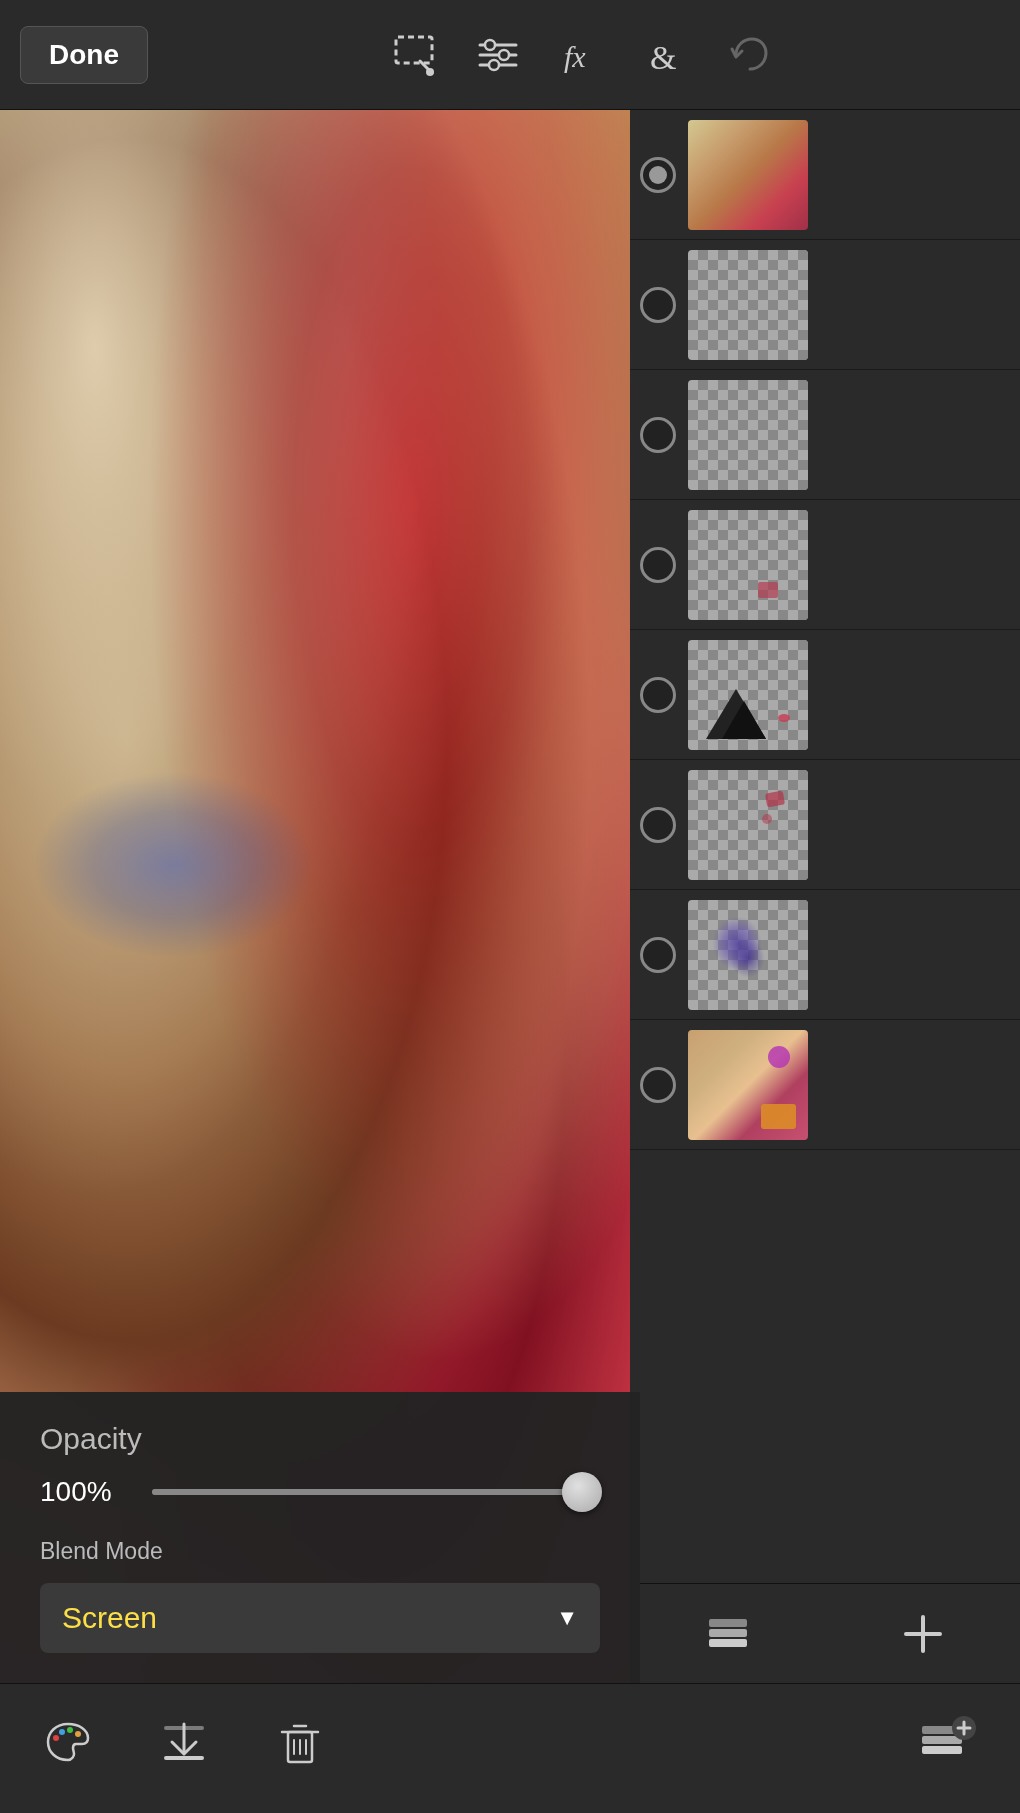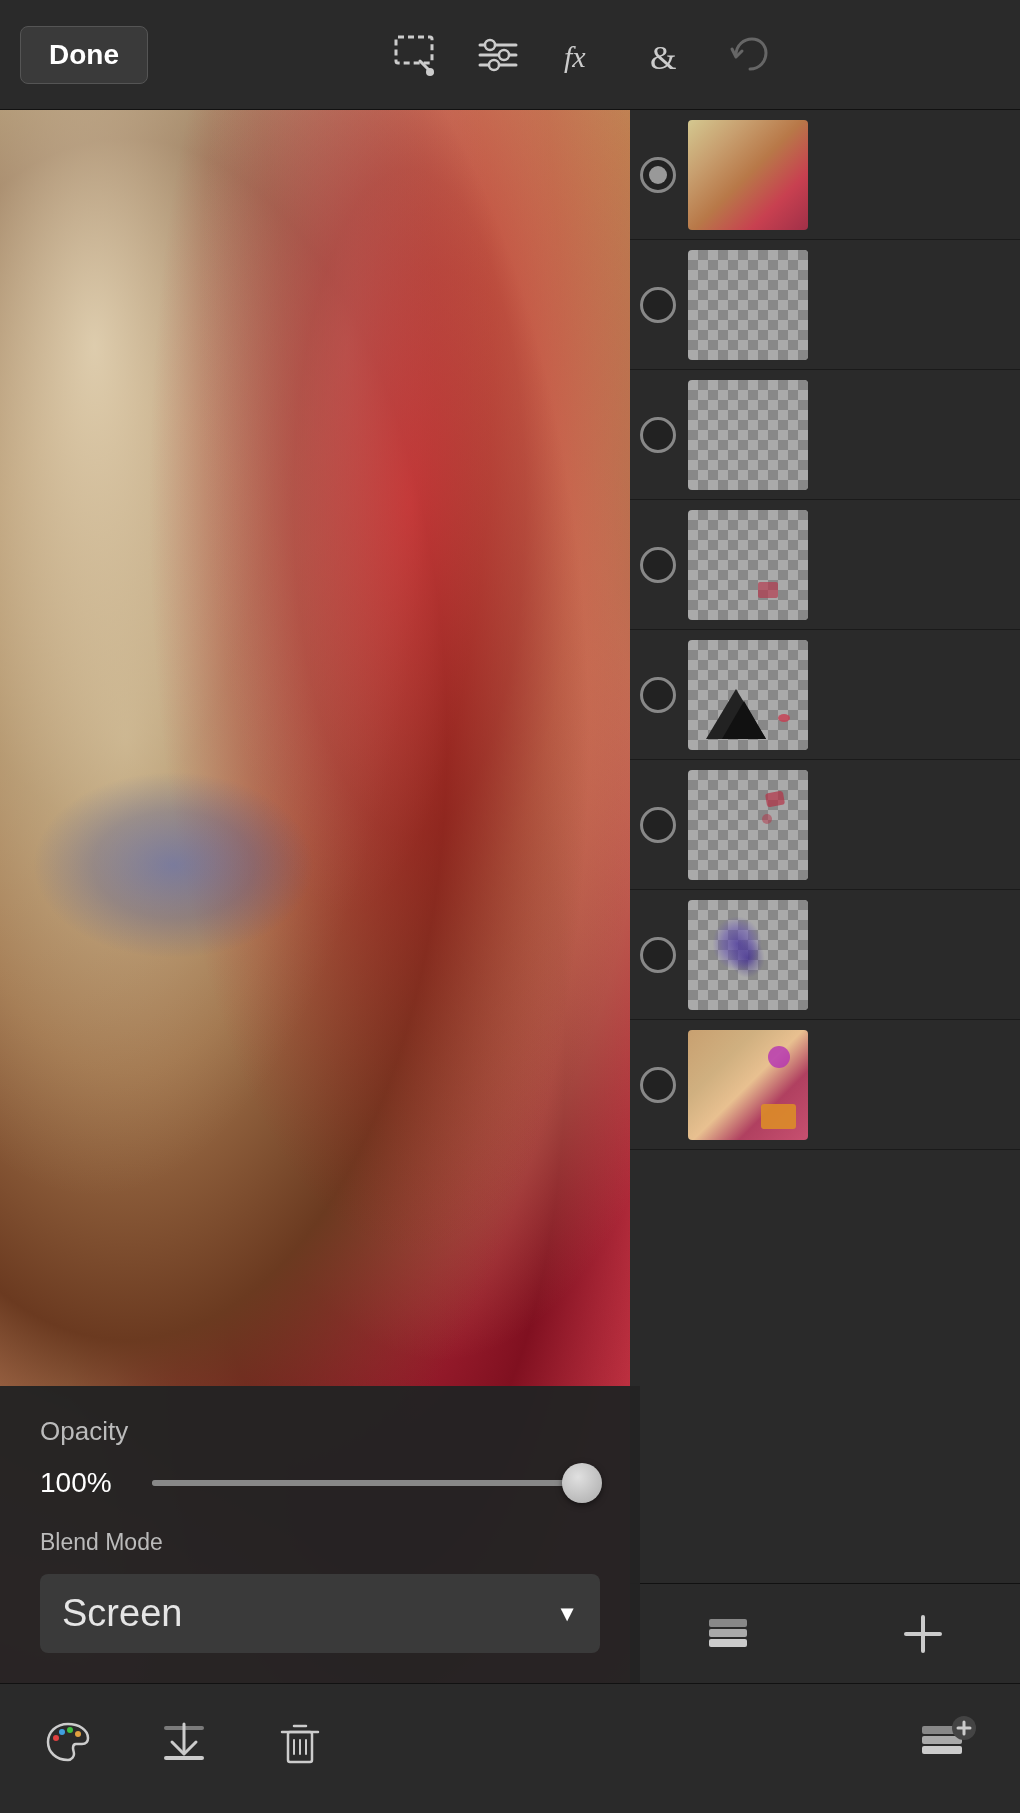--- a/index.html
+++ b/index.html
@@ -160,21 +160,21 @@
       position: absolute;
       bottom: 130px;
       left: 0;
       width: 640px;
       background: rgba(35, 35, 35, 0.97);
       padding: 30px 40px;
       z-index: 20;
     }
     .opacity-label {
       color: #bbb;
-      font-size: 26px;
+      font-size: 30px;
       margin-bottom: 20px;
     }
     .opacity-row {
       display: flex;
       align-items: center;
       gap: 32px;
       margin-bottom: 30px;
     }
     .opacity-value {
       color: #fff;
@@ -214,22 +214,22 @@
     .blend-select {
       display: flex;
       align-items: center;
       justify-content: space-between;
       background: #3a3a3a;
       border-radius: 8px;
       padding: 18px 22px;
       cursor: pointer;
     }
     .blend-select-text {
-      color: #e5e5e5;
-      font-size: 38px;
+      color: #fde047;
+      font-size: 30px;
     }
     .dropdown-arrow {
       color: #fff;
       font-size: 22px;
     }
 
     
     .bottom-toolbar {
       position: absolute;
       bottom: 0; left: 0; right: 0;

